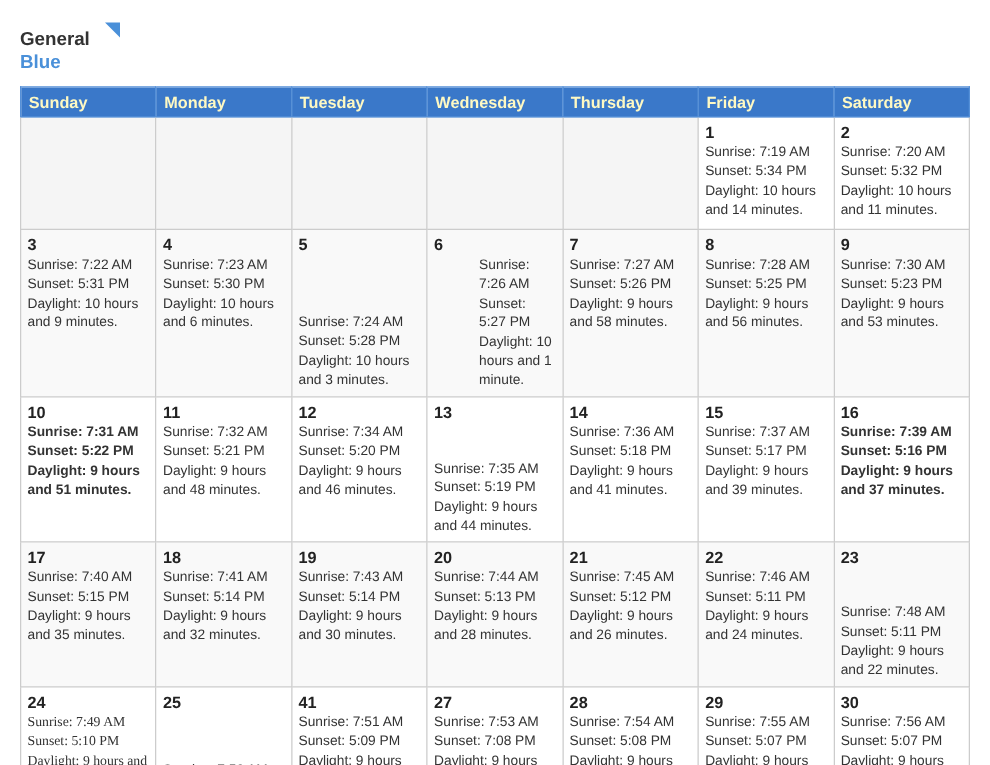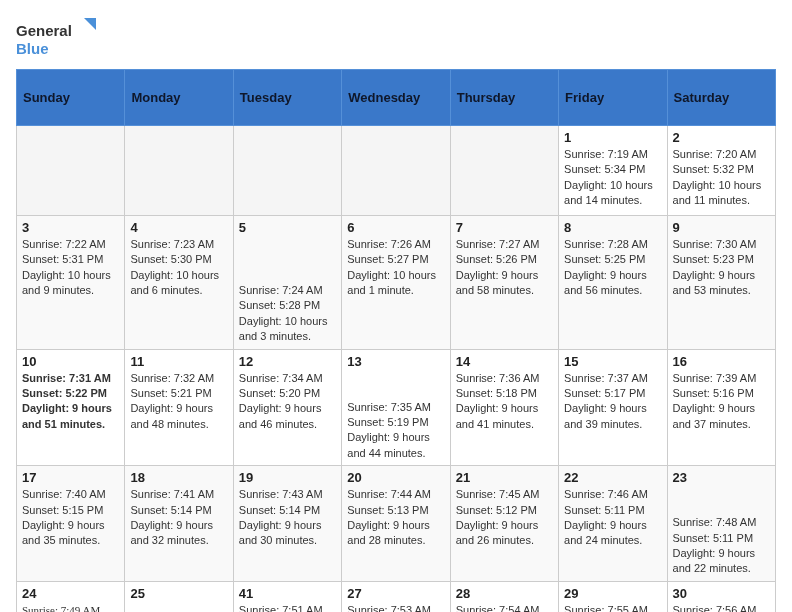--- a/index.html
+++ b/index.html
@@ -33,25 +33,25 @@
       font-size: 15px;
       color: #444;
     }
     table {
       width: 100%;
       border-collapse: collapse;
       table-layout: fixed;
     }
     thead tr th {
       background: #3a78c9;
-      color: #0f172a;
+      color: #fef9c3;
       font-size: 13px;
       font-weight: bold;
       text-align: left;
-      padding: 20px 6px;
+      padding: 4px 6px;
       border: 1px solid #5590d8;
     }
     tbody tr td {
       vertical-align: top;
       border: 1px solid #ccc;
       padding: 4px 5px;
       font-size: 10.5px;
       color: #222;
       background: #fff;
       height: 90px;
@@ -141,21 +141,21 @@
 Daylight: 10 hours and 6 minutes.</div>
         </td>
         <td>
           <span class="day-num">5</span>
           <div class="day-detail" style="white-space: pre-line; margin-top: 48px;">Sunrise: 7:24 AM
 Sunset: 5:28 PM
 Daylight: 10 hours and 3 minutes.</div>
         </td>
         <td>
           <span class="day-num">6</span>
-          <div class="day-detail" style="white-space: pre-line;">Sunrise: 7:26 AM
+          <div class="day-detail" style="white-space: pre-line; margin-left: 36px;">Sunrise: 7:26 AM
 Sunset: 5:27 PM
 Daylight: 10 hours and 1 minute.</div>
         </td>
         <td>
           <span class="day-num">7</span>
           <div class="day-detail" style="white-space: pre-line;">Sunrise: 7:27 AM
 Sunset: 5:26 PM
 Daylight: 9 hours and 58 minutes.</div>
         </td>
         <td>
@@ -203,21 +203,21 @@
 Daylight: 9 hours and 41 minutes.</div>
         </td>
         <td>
           <span class="day-num">15</span>
           <div class="day-detail" style="white-space: pre-line;">Sunrise: 7:37 AM
 Sunset: 5:17 PM
 Daylight: 9 hours and 39 minutes.</div>
         </td>
         <td>
           <span class="day-num">16</span>
-          <div class="day-detail" style="white-space: pre-line;">Sunrise: 7:39 AM
+          <div class="day-detail" style="white-space: pre-line; font-weight: bold;">Sunrise: 7:39 AM
 Sunset: 5:16 PM
 Daylight: 9 hours and 37 minutes.</div>
         </td>
       </tr>
       <tr>
         <td>
           <span class="day-num">17</span>
           <div class="day-detail" style="white-space: pre-line;">Sunrise: 7:40 AM
 Sunset: 5:15 PM
 Daylight: 9 hours and 35 minutes.</div>

